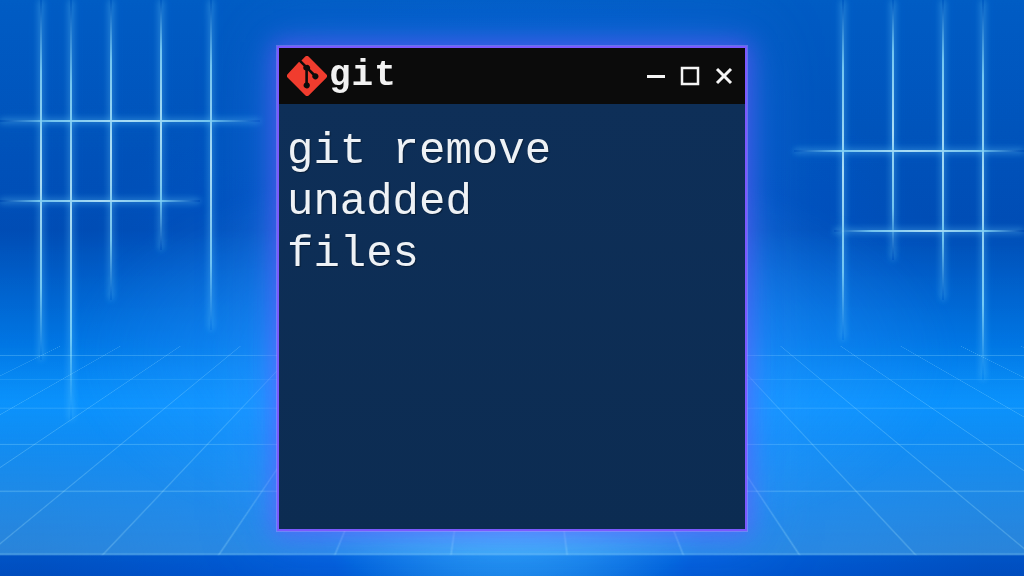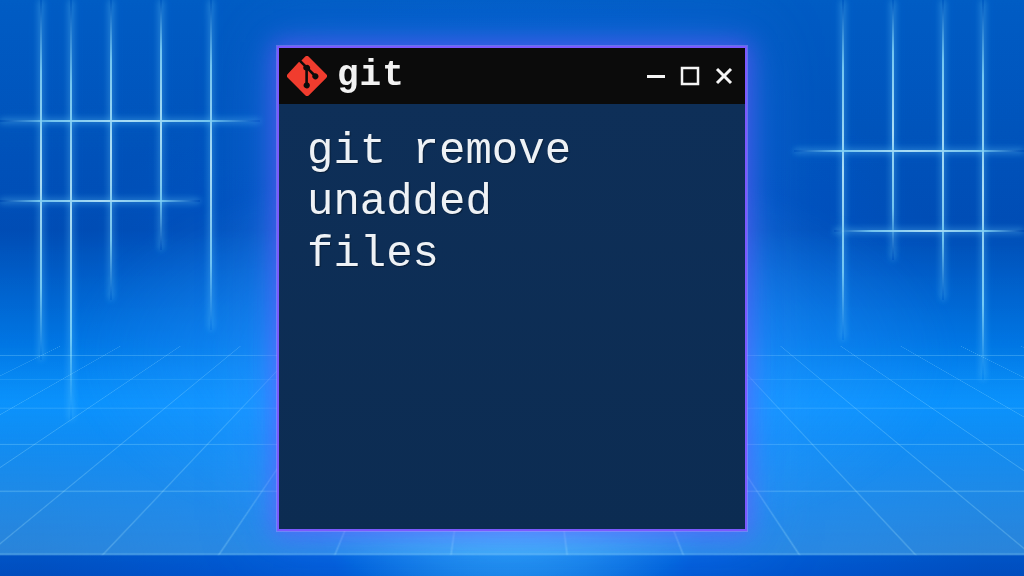--- a/index.html
+++ b/index.html
@@ -75,21 +75,21 @@
         0 0 60px 10px rgba(60,140,255,0.35);
       display: flex;
       flex-direction: column;
     }
     .titlebar {
       height: 56px;
       background: #0b0b0b;
       display: flex;
       align-items: center;
       padding: 0 10px 0 8px;
-      gap: 10px;
+      gap: 2px;
     }
     .git-logo {
       width: 40px;
       height: 40px;
       flex: 0 0 auto;
     }
     .title-text {
       color: #f2f2f2;
       font-weight: bold;
       font-size: 36px;
@@ -106,21 +106,21 @@
     .wc {
       width: 22px; height: 22px;
       display:flex; align-items:center; justify-content:center;
     }
     .wc svg { display:block; }
 
     .term-body {
       flex: 1;
       background: #0e2f58;
       background: linear-gradient(180deg, #0e2f58 0%, #0c2c52 100%);
-      padding: 22px 28px;
+      padding: 22px 8px;
     }
     .term-text {
       color: #eef2f6;
       font-family: "Courier New", monospace;
       font-size: 44px;
       line-height: 1.18;
       white-space: pre-line;
       text-shadow: 1px 1px 1px rgba(0,0,0,0.35);
       font-weight: 500;
     }

